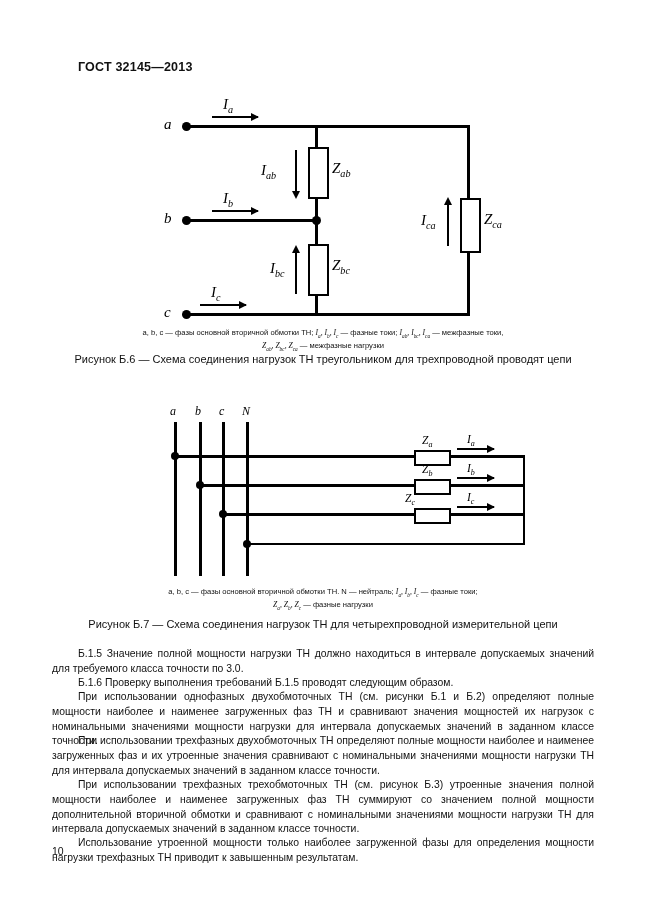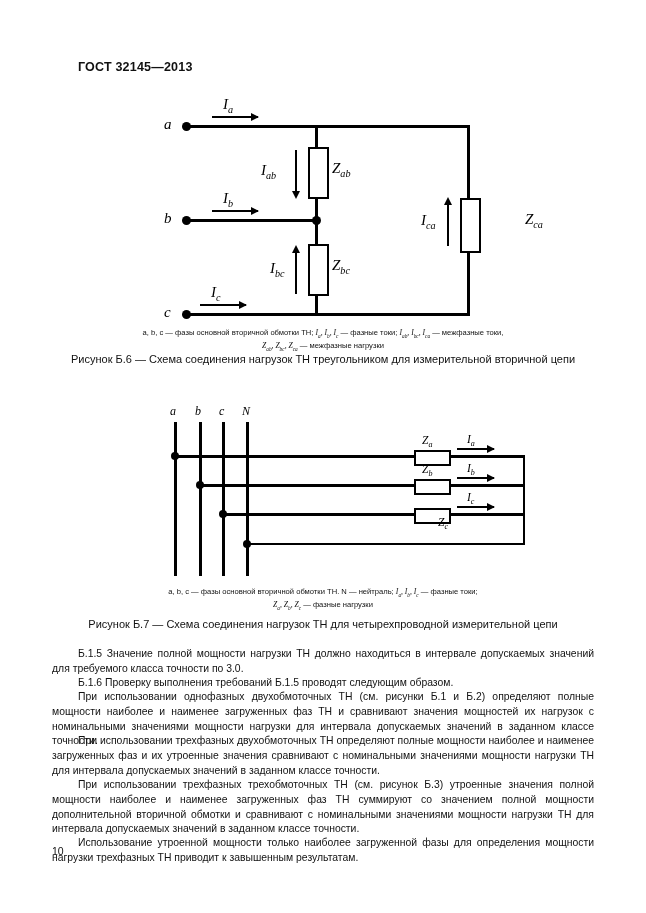--- a/index.html
+++ b/index.html
@@ -238,33 +238,33 @@
     <div class="lbl" style="left:101px; top:62px;"><span>I</span><sub>ab</sub></div>
 
     <div class="arrow-v-up" style="left:135px; top:152px; height:42px;"></div>
     <div class="lbl" style="left:110px; top:160px;"><span>I</span><sub>bc</sub></div>
 
     <div class="arrow-v-up" style="left:287px; top:104px; height:42px;"></div>
     <div class="lbl" style="left:261px; top:112px;"><span>I</span><sub>ca</sub></div>
 
     <div class="lbl" style="left:172px; top:60px;"><span>Z</span><sub>ab</sub></div>
     <div class="lbl" style="left:172px; top:157px;"><span>Z</span><sub>bc</sub></div>
-    <div class="lbl" style="left:324px; top:111px;margin-left:41px;"><span>Z</span><sub>ca</sub></div>
+    <div class="lbl" style="left:324px; top:111px;"><span>Z</span><sub>ca</sub></div>
   </div>
 
   <div class="legend" style="top:327px;">
     <div>
       <span>a, b, c — фазы основной вторичной обмотки ТН; </span><i>I<sub>a</sub>, I<sub>b</sub>, I<sub>c</sub></i><span> — фазные токи; </span><i>I<sub>ab</sub>, I<sub>bc</sub>, I<sub>ca</sub></i><span> — межфазные токи,</span>
     </div>
     <div>
       <i>Z<sub>ab</sub>, Z<sub>bc</sub>, Z<sub>ca</sub></i><span> — межфазные нагрузки</span>
     </div>
   </div>
 
-  <div class="figcap" style="top:353px;">Рисунок Б.6 — Схема соединения нагрузок ТН треугольником для измерительной вторичной цепи</div>
+  <div class="figcap" style="top:353px;">Рисунок Б.6 — Схема соединения нагрузок ТН треугольником для трехпроводной проводят цепи</div>
 
 
   <div class="fig2">
 
     <div class="wire wire-v" style="left:24px; top:14px; height:154px; width:2.5px;"></div>
     <div class="wire wire-v" style="left:49px; top:14px; height:154px; width:2.5px;"></div>
     <div class="wire wire-v" style="left:72px; top:14px; height:154px; width:2.5px;"></div>
     <div class="wire wire-v" style="left:96px; top:14px; height:154px; width:2.5px;"></div>
 
     <div class="vlbl" style="left:20px; top:-4px;"><span>a</span></div>
@@ -285,21 +285,21 @@
     <div class="node" style="left:46px; top:73px; width:8px; height:8px;"></div>
     <div class="zbox2" style="left:264px; top:71px;"></div>
     <div class="zlbl" style="left:272px; top:55px;"><span>Z</span><sub>b</sub></div>
     <div class="arrow-h" style="left:307px; top:69px; width:37px;"></div>
     <div class="zlbl" style="left:317px; top:54px;"><span>I</span><sub>b</sub></div>
 
     <div class="wire wire-h" style="left:72px; top:105px; width:192px; height:2.5px;"></div>
     <div class="wire wire-h" style="left:297px; top:105px; width:78px; height:2.5px;"></div>
     <div class="node" style="left:69px; top:102px; width:8px; height:8px;"></div>
     <div class="zbox2" style="left:264px; top:100px;"></div>
-    <div class="zlbl" style="left:288px; top:84px;margin-top:24px;"><span>Z</span><sub>c</sub></div>
+    <div class="zlbl" style="left:255px; top:84px;"><span>Z</span><sub>c</sub></div>
     <div class="arrow-h" style="left:307px; top:98px; width:37px;"></div>
     <div class="zlbl" style="left:317px; top:83px;"><span>I</span><sub>c</sub></div>
 
     <div class="wire wire-h" style="left:96px; top:135px; width:279px; height:2px;"></div>
     <div class="node" style="left:93px; top:132px; width:8px; height:8px;"></div>
 
     <div class="wire wire-v" style="left:373px; top:47px; width:2px; height:30px;"></div>
     <div class="wire wire-v" style="left:373px; top:76px; width:2px; height:30px;"></div>
     <div class="wire wire-v" style="left:373px; top:105px; width:2px; height:31px;"></div>
   </div>

